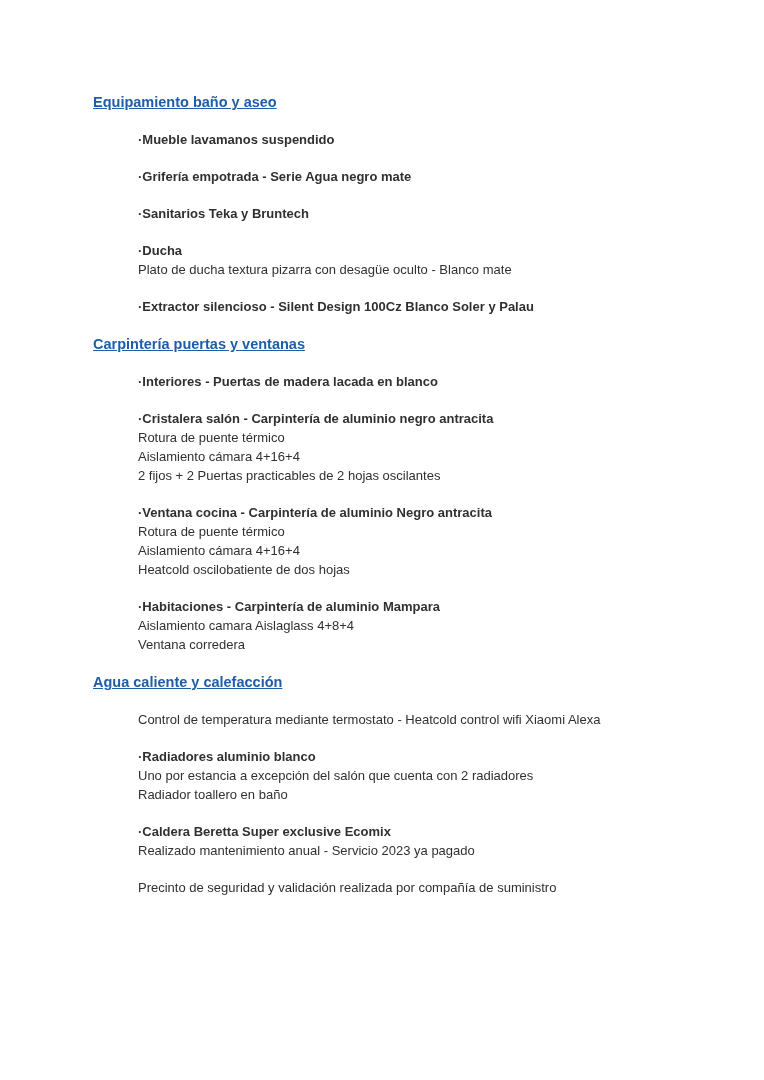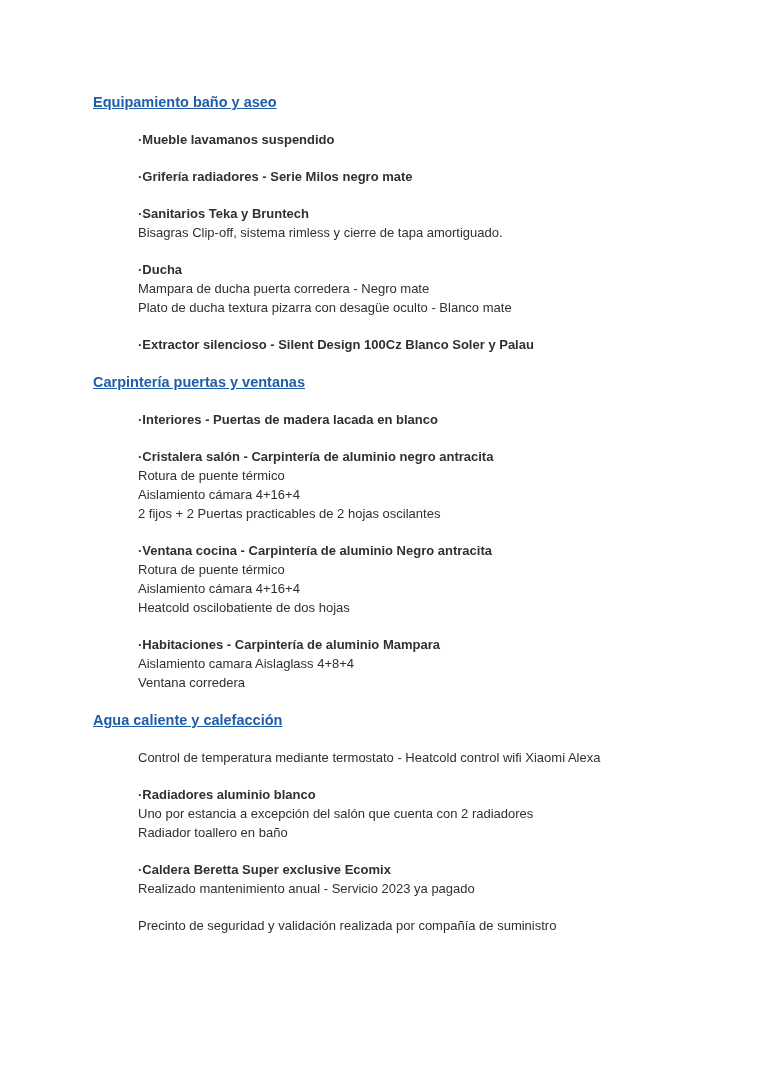--- a/index.html
+++ b/index.html
@@ -51,33 +51,31 @@
 <div class="page">
   <div id="sections-root">
   <section class="section">
     <h2 class="section-heading">Equipamiento baño y aseo</h2>
     <div class="section-items">
   <div class="item">
     <p class="item-title">·Mueble lavamanos suspendido</p>
   </div>
 
   <div class="item">
-    <p class="item-title">·Grifería radiadores - Serie Milos negro mate</p>
+    <p class="item-title">·Grifería empotrada - Serie Agua negro mate</p>
   </div>
 
   <div class="item">
     <p class="item-title">·Sanitarios Teka y Bruntech</p>
 
-  <p class="item-line">Bisagras Clip-off, sistema rimless y cierre de tapa amortiguado.</p>
 </div>
 
   <div class="item">
     <p class="item-title">·Ducha</p>
 
-  <p class="item-line">Mampara de ducha puerta corredera - Negro mate</p>
 
   <p class="item-line">Plato de ducha textura pizarra con desagüe oculto - Blanco mate</p>
 </div>
 
   <div class="item">
     <p class="item-title">·Extractor silencioso - Silent Design 100Cz Blanco Soler y Palau</p>
   </div>
 </div>
   </section>
 

